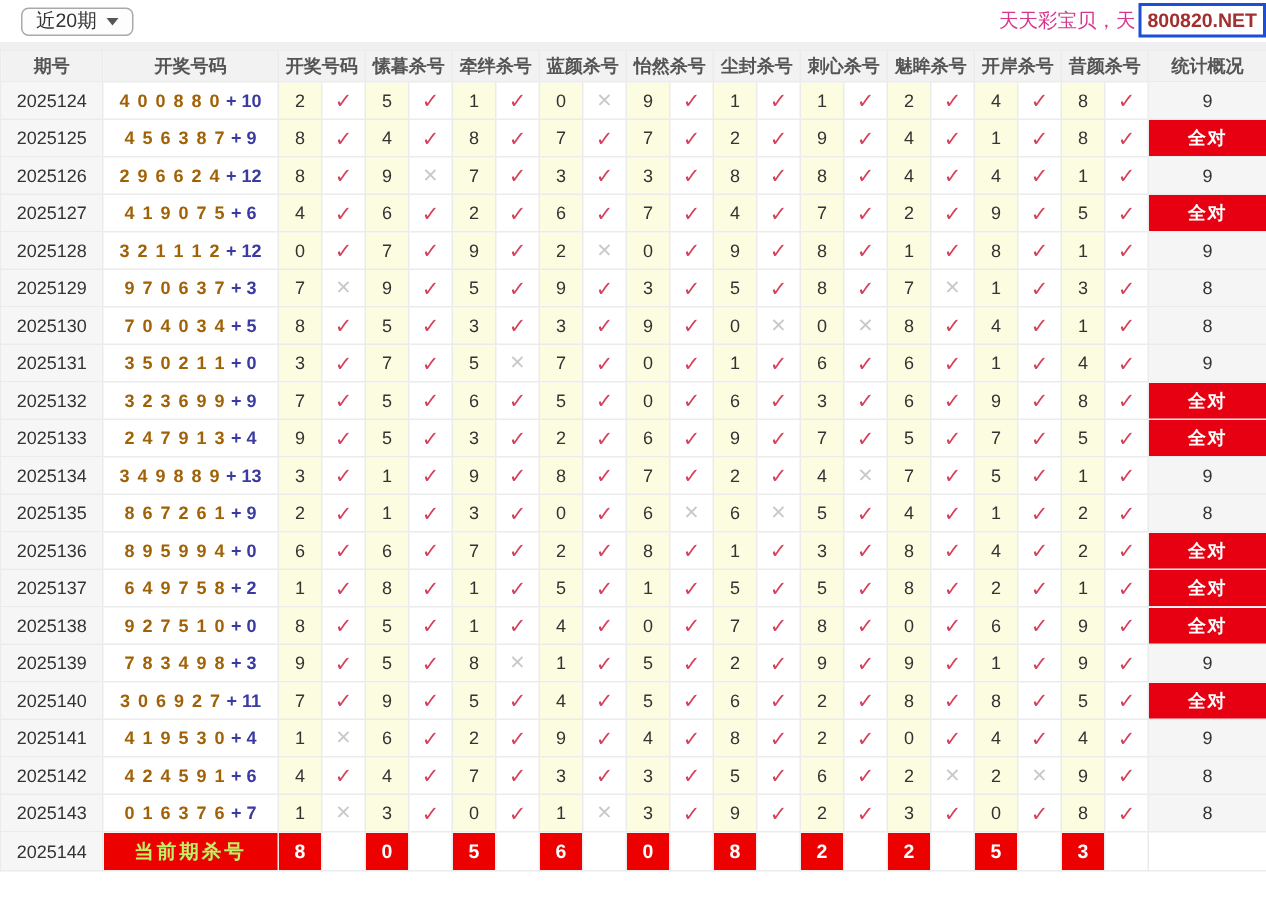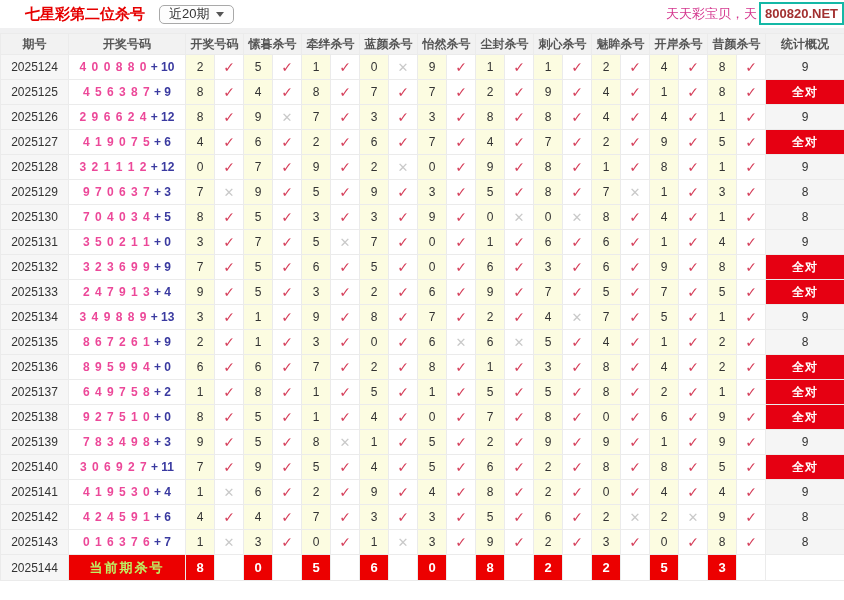--- a/index.html
+++ b/index.html
@@ -12,47 +12,46 @@
   .page-title { color:#e60000; font-weight:bold; font-size:15px; margin-left:25px; }
   .range-select {
     display:inline-flex; align-items:center; margin-left:14px;
     border:1px solid #a9a9a9; border-radius:5px; background:#fdfdfd;
     padding:2px 9px; font-size:13px; color:#333; cursor:pointer; height:19px;
   }
   .chev { width:0; height:0; border-left:4px solid transparent; border-right:4px solid transparent;
     border-top:5px solid #555; display:inline-block; margin-left:7px; }
   .topright { position:absolute; right:0; top:2px; display:flex; align-items:center; }
   .promo { color:#d4368e; font-size:13px; margin-right:2px; white-space:nowrap; }
-  .sitebox { border:2px solid #14b8a6; color:#a23030; font-weight:bold; font-size:13px;
+  .sitebox { border:2px solid #1d4ed8; color:#a23030; font-weight:bold; font-size:13px;
     padding:2px 4px; background:#fff; white-space:nowrap; }
   .divider { height:5px; background:#f0f0f1; }
   table { border-collapse:collapse; table-layout:fixed; width:844px; font-size:12px; }
   th, td { border:1px solid #ebebeb; text-align:center; padding:0; overflow:hidden; white-space:nowrap; }
   th { background:#f2f2f2; color:#555; font-weight:bold; height:21px; font-size:12px; }
   td { height:25px; color:#333; }
   td.period { background:#f6f6f6; color:#333; }
   td.result { background:#fff; }
-  .front { color:#ec4899; font-weight:bold; letter-spacing:1px; }
+  .front { color:#a16207; font-weight:bold; letter-spacing:1px; }
   .plus, .bonus { color:#3a3aa0; font-weight:bold; }
   td.num { background:#fcfce1; color:#333; }
   td.mark { background:#fff; }
   .check { color:#d6405c; font-weight:bold; font-size:14px; }
   .cross { color:#c9c9c9; font-weight:bold; font-size:13px; }
   td.stat { background:#f5f5f5; color:#333; }
   td.allright { background:#e60012; color:#fff; font-weight:bold; letter-spacing:1px; }
   tr.current td { height:26px; }
   td.cur-banner { background:#ec0000; color:#bef264; font-weight:bold; font-size:13px; letter-spacing:2px; }
   td.cur-num { background:#ec0000; color:#fff; font-weight:bold; font-size:13px; }
   td.blank { background:#fff; }
 </style>
 </head>
 <body>
 
 <div class="topbar">
-  <span class="page-title">七星彩第二位杀号</span>
   <span class="range-select">
     <span>近20期</span>
     <span class="chev"></span>
   </span>
   <span class="topright">
     <span class="promo">天天彩宝贝，天</span>
     <span class="sitebox">800820.NET</span>
   </span>
 </div>
 <div class="divider"></div>

